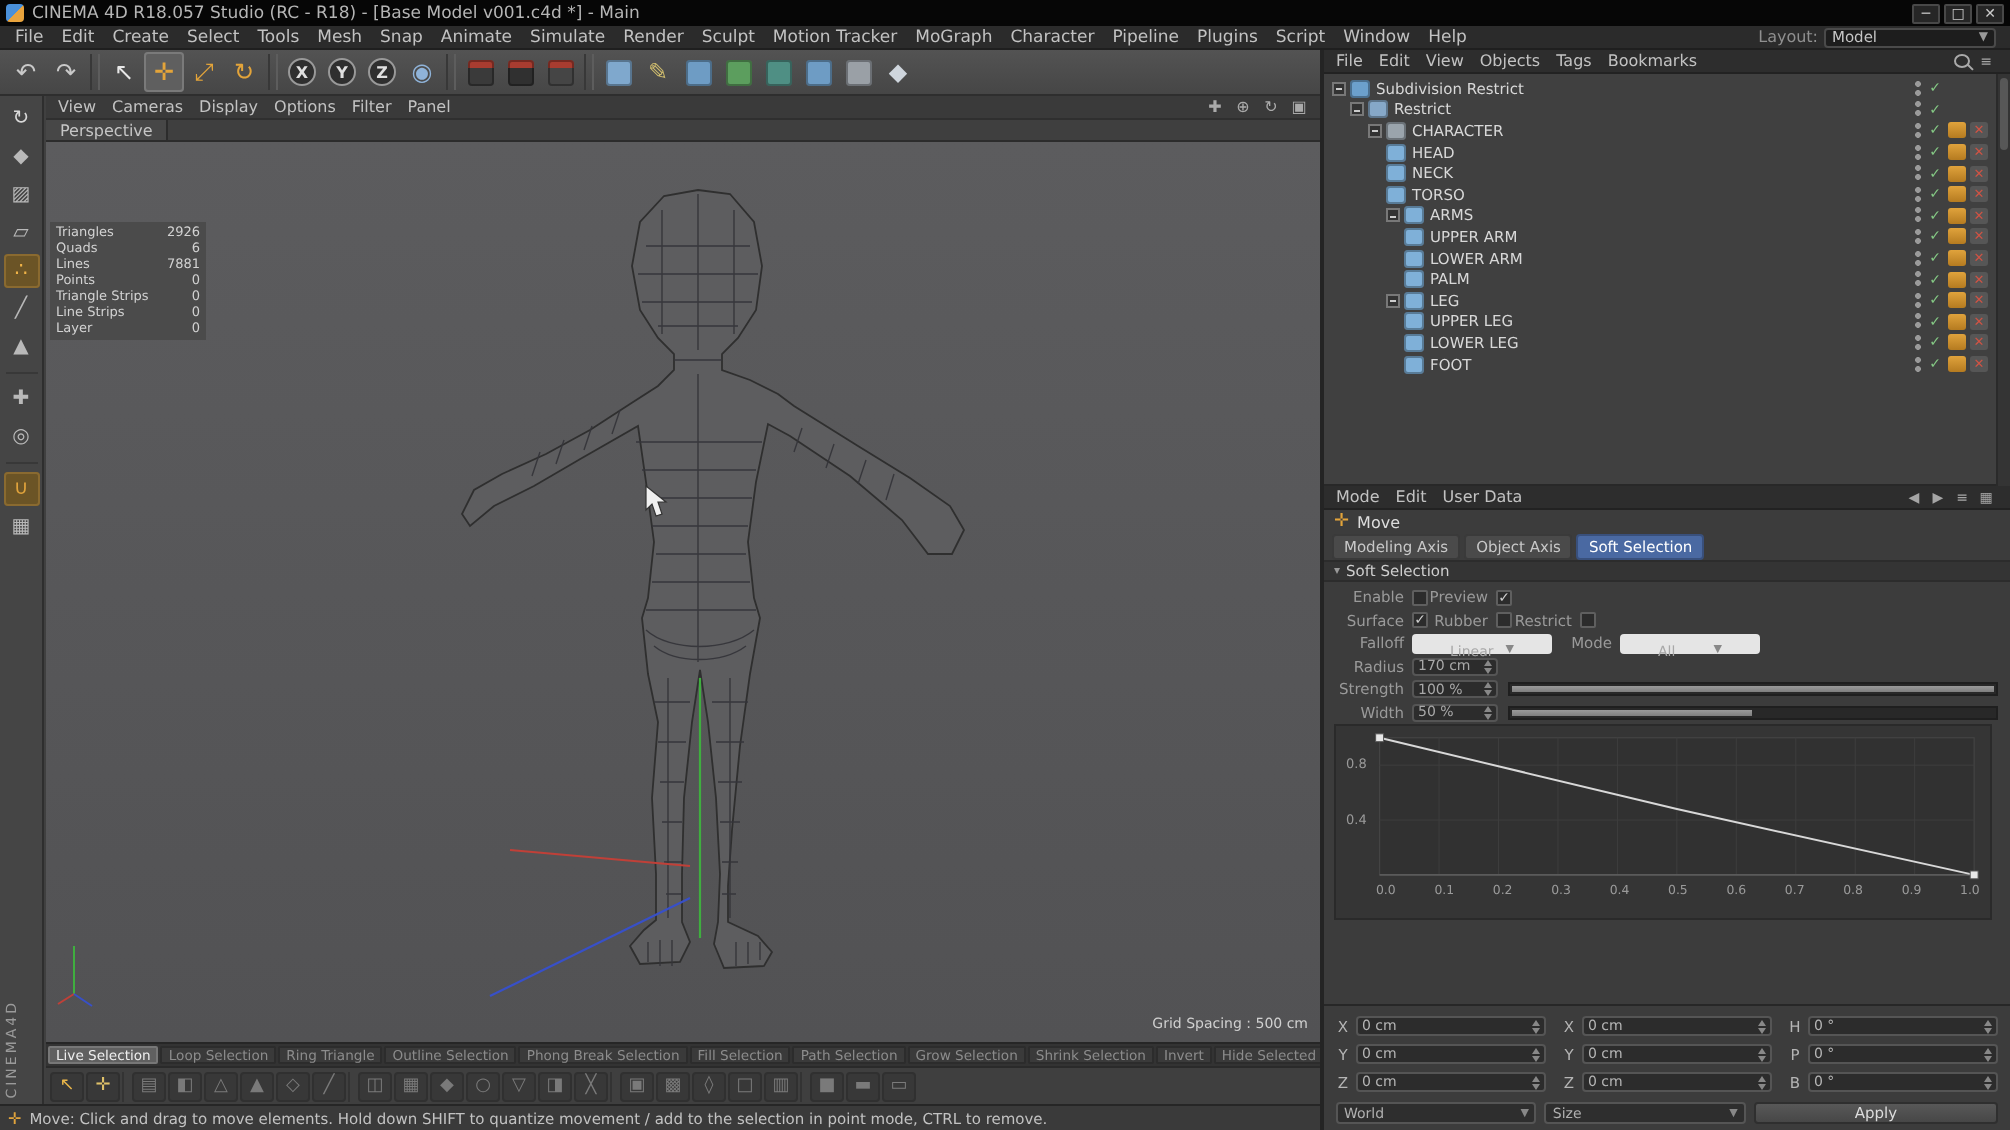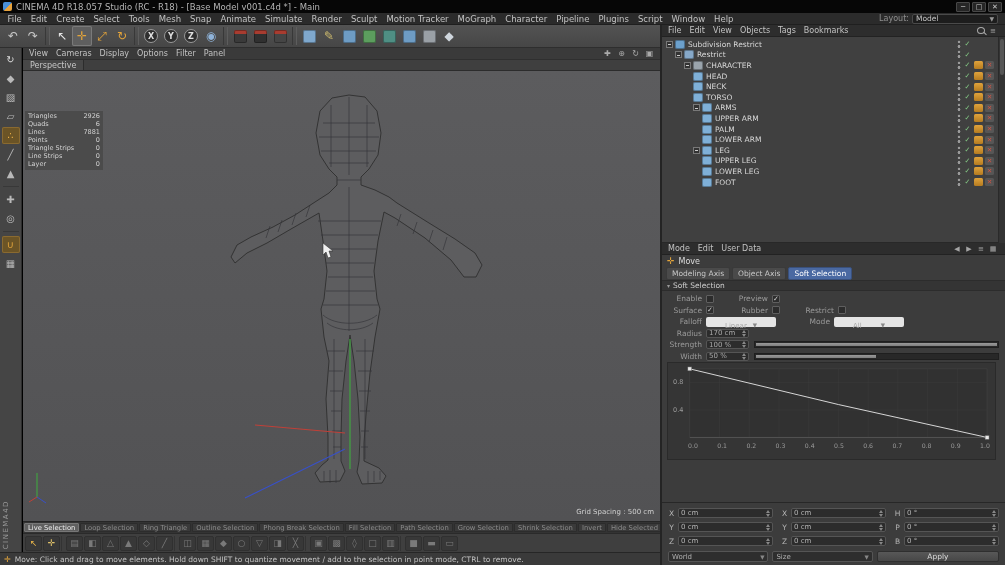--- a/index.html
+++ b/index.html
@@ -1,17 +1,17 @@
 <!DOCTYPE html>
 <html><head>
 <meta charset="utf-8">
 <style>
   html,body{margin:0;padding:0;background:#222}
   *{box-sizing:border-box}
-  .screen{position:relative;width:1005px;height:565px;background:#000000;font-family:"DejaVu Sans","Liberation Sans",sans-serif;overflow:hidden;cursor:default}
+  .screen{position:relative;width:1005px;height:565px;background:#404040;font-family:"DejaVu Sans","Liberation Sans",sans-serif;overflow:hidden;cursor:default}
 
   
   .titlebar{position:absolute;left:0;top:0;right:0;height:13px;background:#060606;display:flex;align-items:center;padding:0 3px;gap:4px}
   .app-icon{width:9px;height:9px;border-radius:2px;background:linear-gradient(135deg,#4a90d9 50%,#e8a33d 50%);flex:none}
   .title-text{font-size:8.5px;color:#b5b5b5;white-space:nowrap}
   .win-controls{margin-left:auto;display:flex;gap:2px}
   .win-btn{width:14px;height:10px;font-size:7px;color:#ccc;display:flex;align-items:center;justify-content:center;background:#262626;border:1px solid #484848;border-radius:1px}
 
   
   .menubar{position:absolute;left:0;top:13px;right:0;height:12px;background:#2b2b2b;display:flex;align-items:center;padding:0 3px;border-bottom:1px solid #1f1f1f}
@@ -90,21 +90,21 @@
   .tool-ic{color:#e3a43a;font-size:9px}
   .am-title-text{font-size:8px;color:#dddddd}
   .am-tabs{height:13px;display:flex;align-items:center;gap:2px;padding:0 4px}
   .tab{font-size:7.5px;color:#c8c8c8;background:#4a4a4a;border:1px solid #3a3a3a;border-radius:2px;padding:1px 5px;white-space:nowrap}
   .tab.on{background:#4a69a2;color:#fff;border-color:#39507c}
   .am-section{height:11px;background:#343434;display:flex;align-items:center;padding:0 5px;font-size:7.5px;color:#cfcfcf;border-top:1px solid #2c2c2c;border-bottom:1px solid #2c2c2c}
   .am-section::before{content:"▾";font-size:6px;margin-right:3px;color:#999}
   .am-form{padding:3px 6px;display:flex;flex-direction:column;gap:2.5px}
   .frow{display:flex;align-items:center;height:9px}
   .flabel{font-size:7.5px;color:#9a9a9a;width:34px;text-align:right;margin-right:4px;flex:none;white-space:nowrap}
-  .flabel.mid{width:30px;margin-left:24px}
+  .flabel.mid{width:30px;margin-left:0}
   .cb{width:8px;height:8px;background:#2c2c2c;border:1px solid #5f5f5f;border-radius:1px;flex:none;font-size:7px;line-height:7px;text-align:center;color:#cfcfcf}
   .cb.checked::before{content:"✓"}
   .dd{width:70px;height:9px;background:#2e2e2e;border:5px solid #e5e5e5;border-radius:2px;display:flex;font-size:7px;color:#a8a8a8;padding:0 14px}
   .dd .arr{margin-left:auto;font-size:5.5px;color:#888}
   .nf{width:43px;height:9px;background:#2c2c2c;border:1px solid #555;border-radius:2px;display:flex;align-items:center;font-size:7px;color:#a8a8a8;padding:0 2px}
   .spin{margin-left:auto;display:flex;flex-direction:column;gap:1px}
   .spin i{display:block;width:0;height:0;border-left:2.5px solid transparent;border-right:2.5px solid transparent}
   .spin .up{border-bottom:3px solid #888}
   .spin .dn{border-top:3px solid #888}
   .slider{flex:1;height:7px;margin-left:5px;background:#282828;border:1px solid #1f1f1f;position:relative}
@@ -532,36 +532,36 @@
               <span class="tag-o"></span>
               <span class="tag-r"></span>
             </span>
           </span>
         </div>
 
         <div class="trow" style="--d: 4;">
           <span class="tindent"></span>
 
           <span class="ticon" style="background: rgb(127, 176, 216);"></span>
+          <span class="tlabel">LOWER ARM</span>
+          <span class="tright">
+            <span class="tdots"></span>
+            <span class="tcheck"></span>
+            <span class="ttags">
+              <span class="tag-o"></span>
+              <span class="tag-r"></span>
+            </span>
+          </span>
+        </div>
+
+        <div class="trow" style="--d: 4;">
+          <span class="tindent"></span>
+
+          <span class="ticon" style="background: rgb(127, 176, 216);"></span>
           <span class="tlabel">PALM</span>
-          <span class="tright">
-            <span class="tdots"></span>
-            <span class="tcheck"></span>
-            <span class="ttags">
-              <span class="tag-o"></span>
-              <span class="tag-r"></span>
-            </span>
-          </span>
-        </div>
-
-        <div class="trow" style="--d: 4;">
-          <span class="tindent"></span>
-
-          <span class="ticon" style="background: rgb(127, 176, 216);"></span>
-          <span class="tlabel">LOWER ARM</span>
           <span class="tright">
             <span class="tdots"></span>
             <span class="tcheck"></span>
             <span class="ttags">
               <span class="tag-o"></span>
               <span class="tag-r"></span>
             </span>
           </span>
         </div>
 

